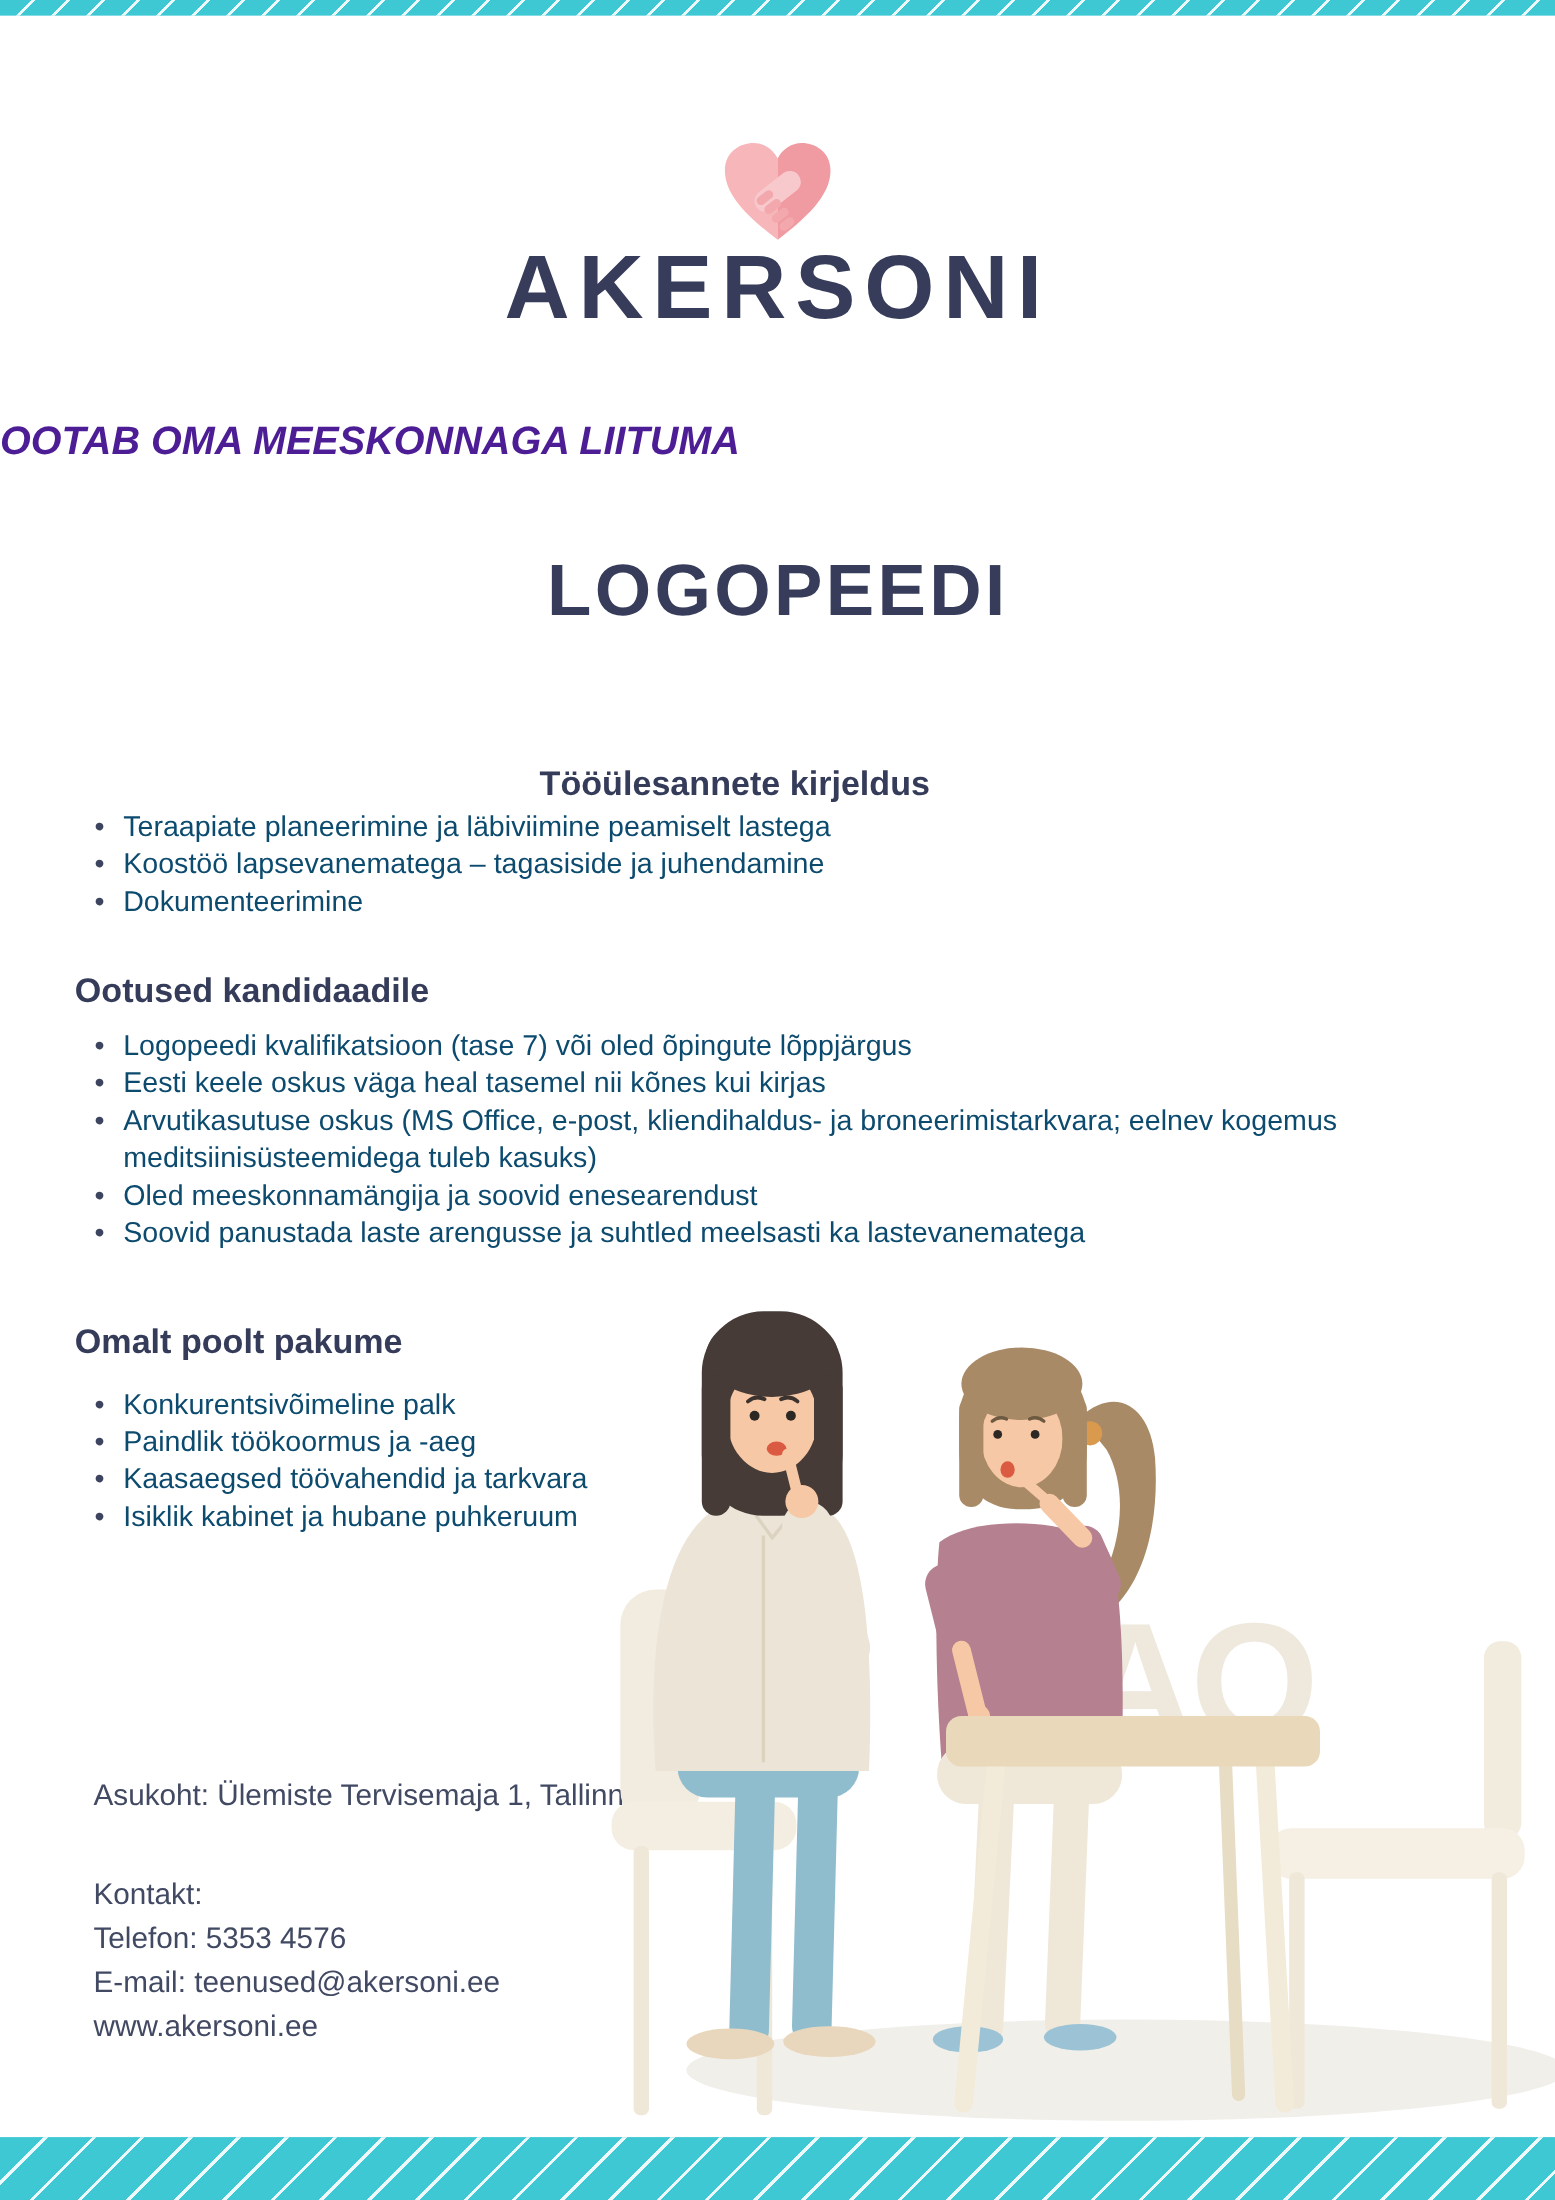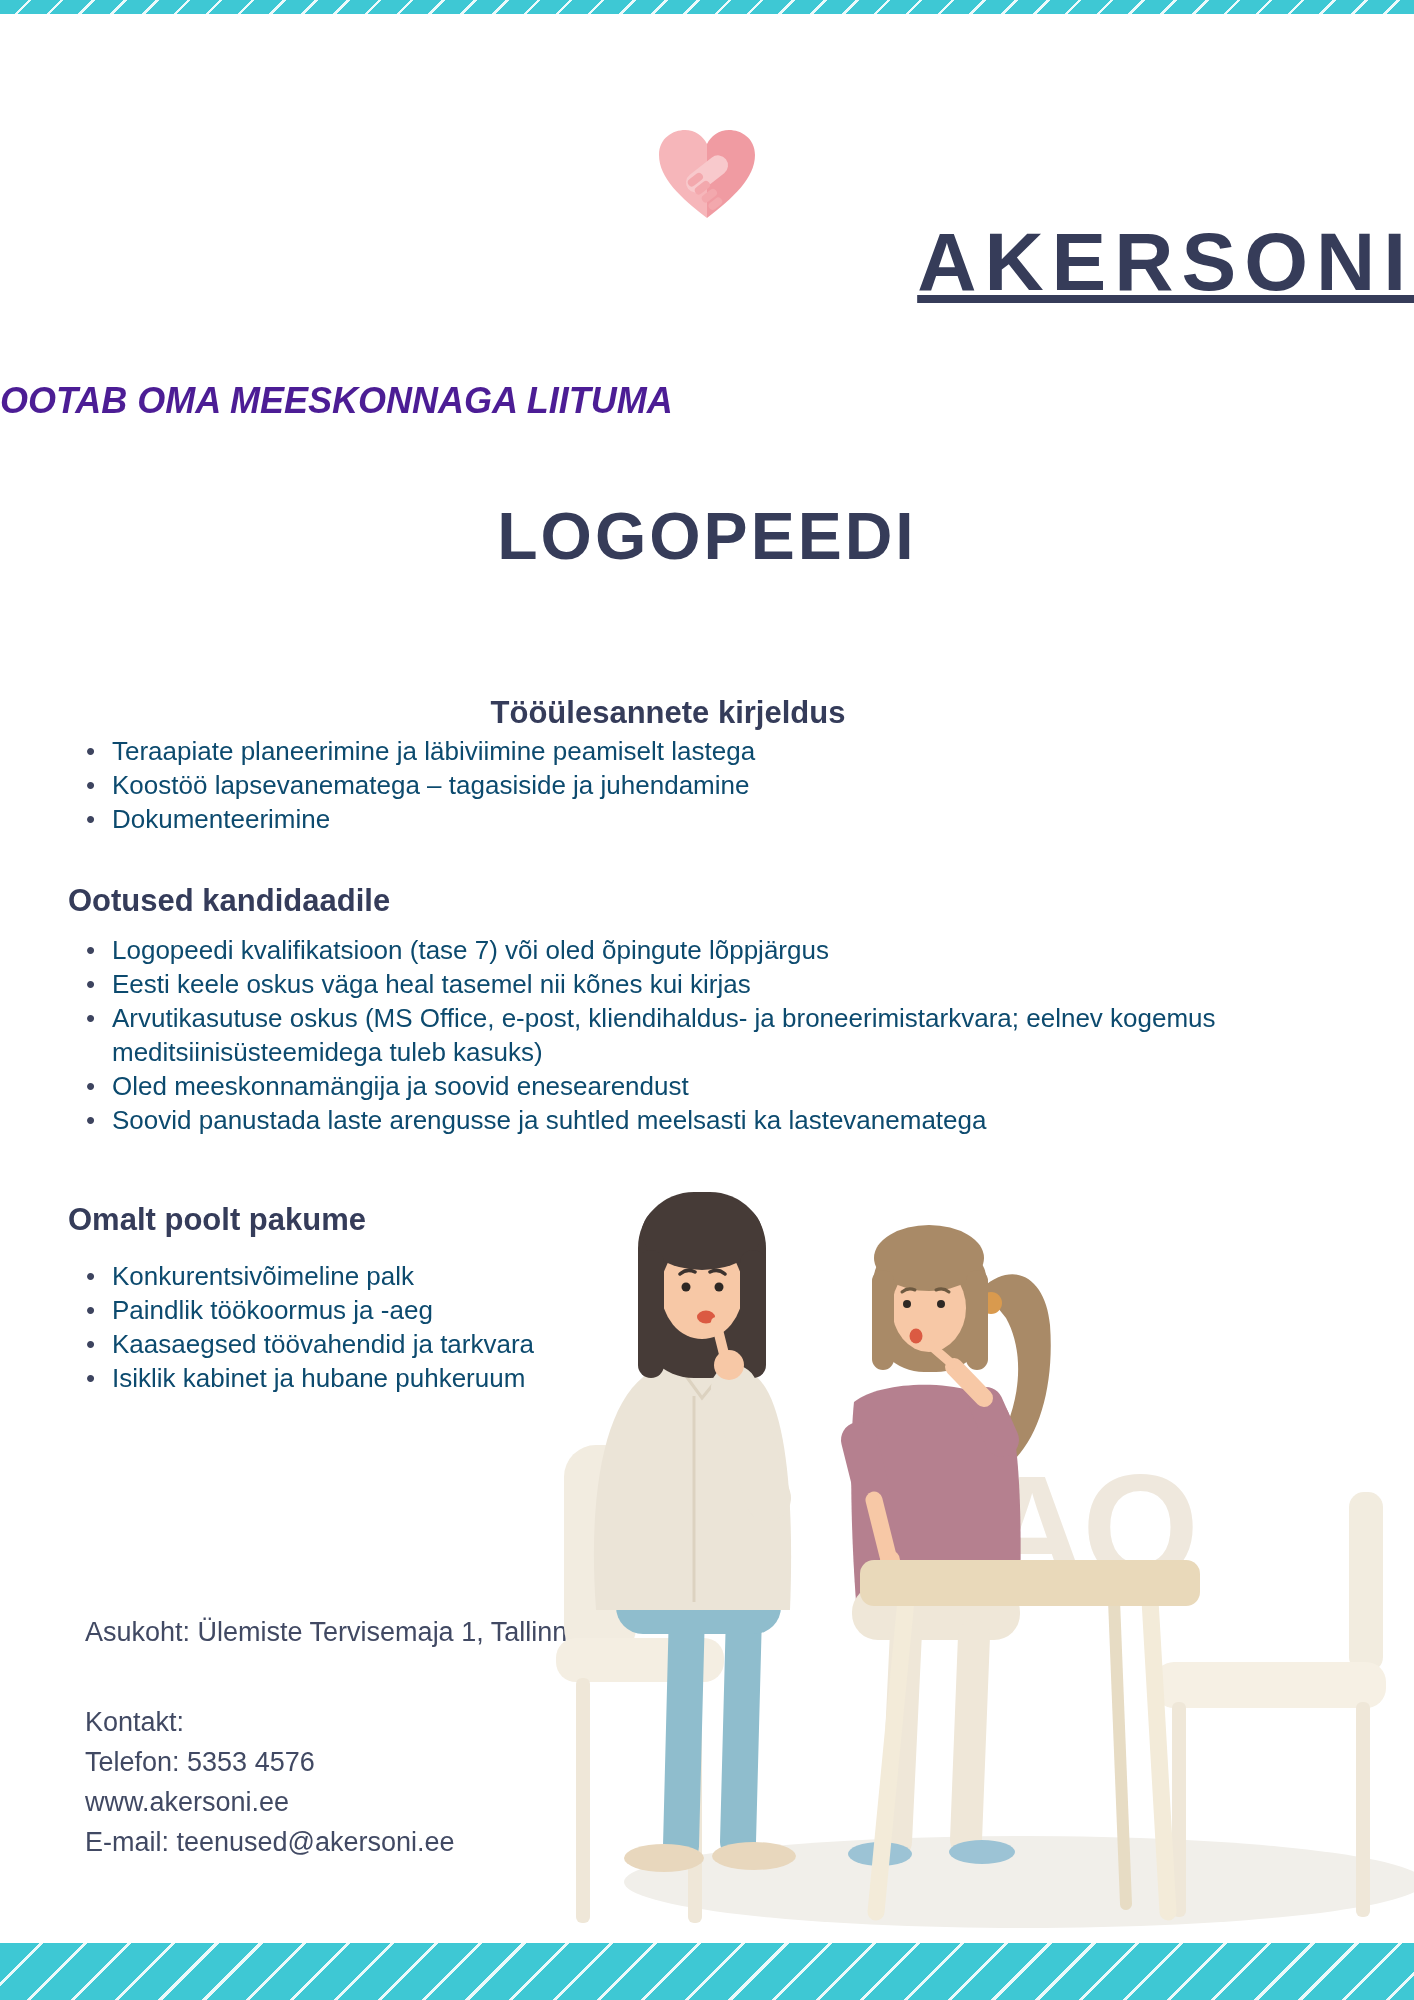--- a/index.html
+++ b/index.html
@@ -13,22 +13,22 @@
     background:repeating-linear-gradient(135deg,#3EC8D4 0 20px,rgba(255,255,255,.9) 20px 22.5px);
     background-color:#3EC8D4;
   }
   .band-bottom{
     bottom:0;height:57px;
     background:repeating-linear-gradient(135deg,#3EC8D4 0 28px,rgba(255,255,255,.9) 28px 31px);
     background-color:#3EC8D4;
   }
   .logo-heart{position:absolute;top:128px;left:657px;width:100px;height:92px;}
   .brand{
-    position:absolute;top:221px;left:0;width:100%;text-align:right;
-    font-size:82px;font-weight:bold;letter-spacing:8px;color:#363C59;line-height:1;text-decoration:underline;
+    position:absolute;top:221px;left:0;width:100%;text-align:center;
+    font-size:82px;font-weight:bold;letter-spacing:8px;color:#363C59;line-height:1;
   }
   .tagline{
     position:absolute;top:383px;left:0;width:100%;text-align:left;
     font-size:36px;font-weight:bold;font-style:italic;color:#4c1d95;line-height:1;
   }
   .position-title{
     position:absolute;top:503px;left:0;width:100%;text-align:center;
     font-size:66px;font-weight:bold;letter-spacing:3px;color:#363C59;line-height:1;
   }
   .content{position:absolute;left:68px;top:694px;width:1200px;}
@@ -113,22 +113,22 @@
         <li>Isiklik kabinet ja hubane puhkeruum</li>
       </ul>
   </div>
 </div>
 
 <div class="contact">
   <p>Asukoht: Ülemiste Tervisemaja 1, Tallinn</p>
   <div class="group">
     <p>Kontakt:</p>
     <p>Telefon: 5353 4576</p>
+    <p>E-mail: teenused@akersoni.ee</p>
     <p>www.akersoni.ee</p>
-    <p>E-mail: teenused@akersoni.ee</p>
   </div>
 </div>
 
 <div class="illustration">
   <svg viewBox="0 0 860 790" width="860" height="790" aria-hidden="true">
 
     <ellipse cx="470" cy="742" rx="400" ry="46" fill="#F1EFEA"></ellipse>
 
     <g>
       <rect x="10" y="305" width="72" height="215" rx="32" fill="#F2ECE0"></rect>

